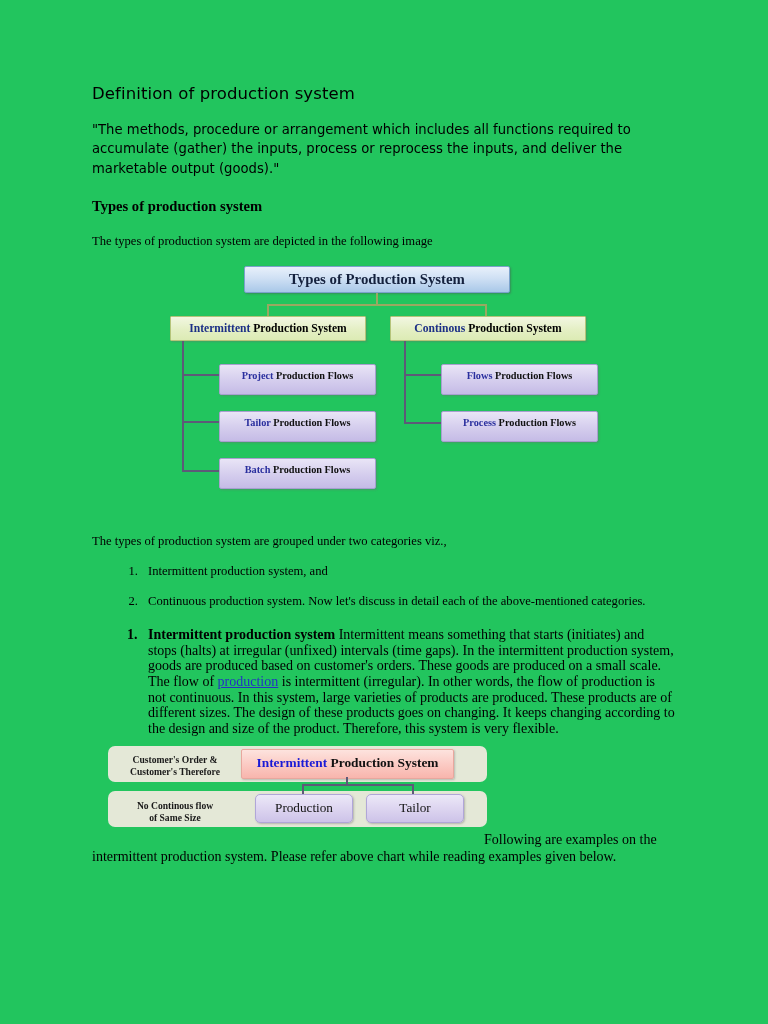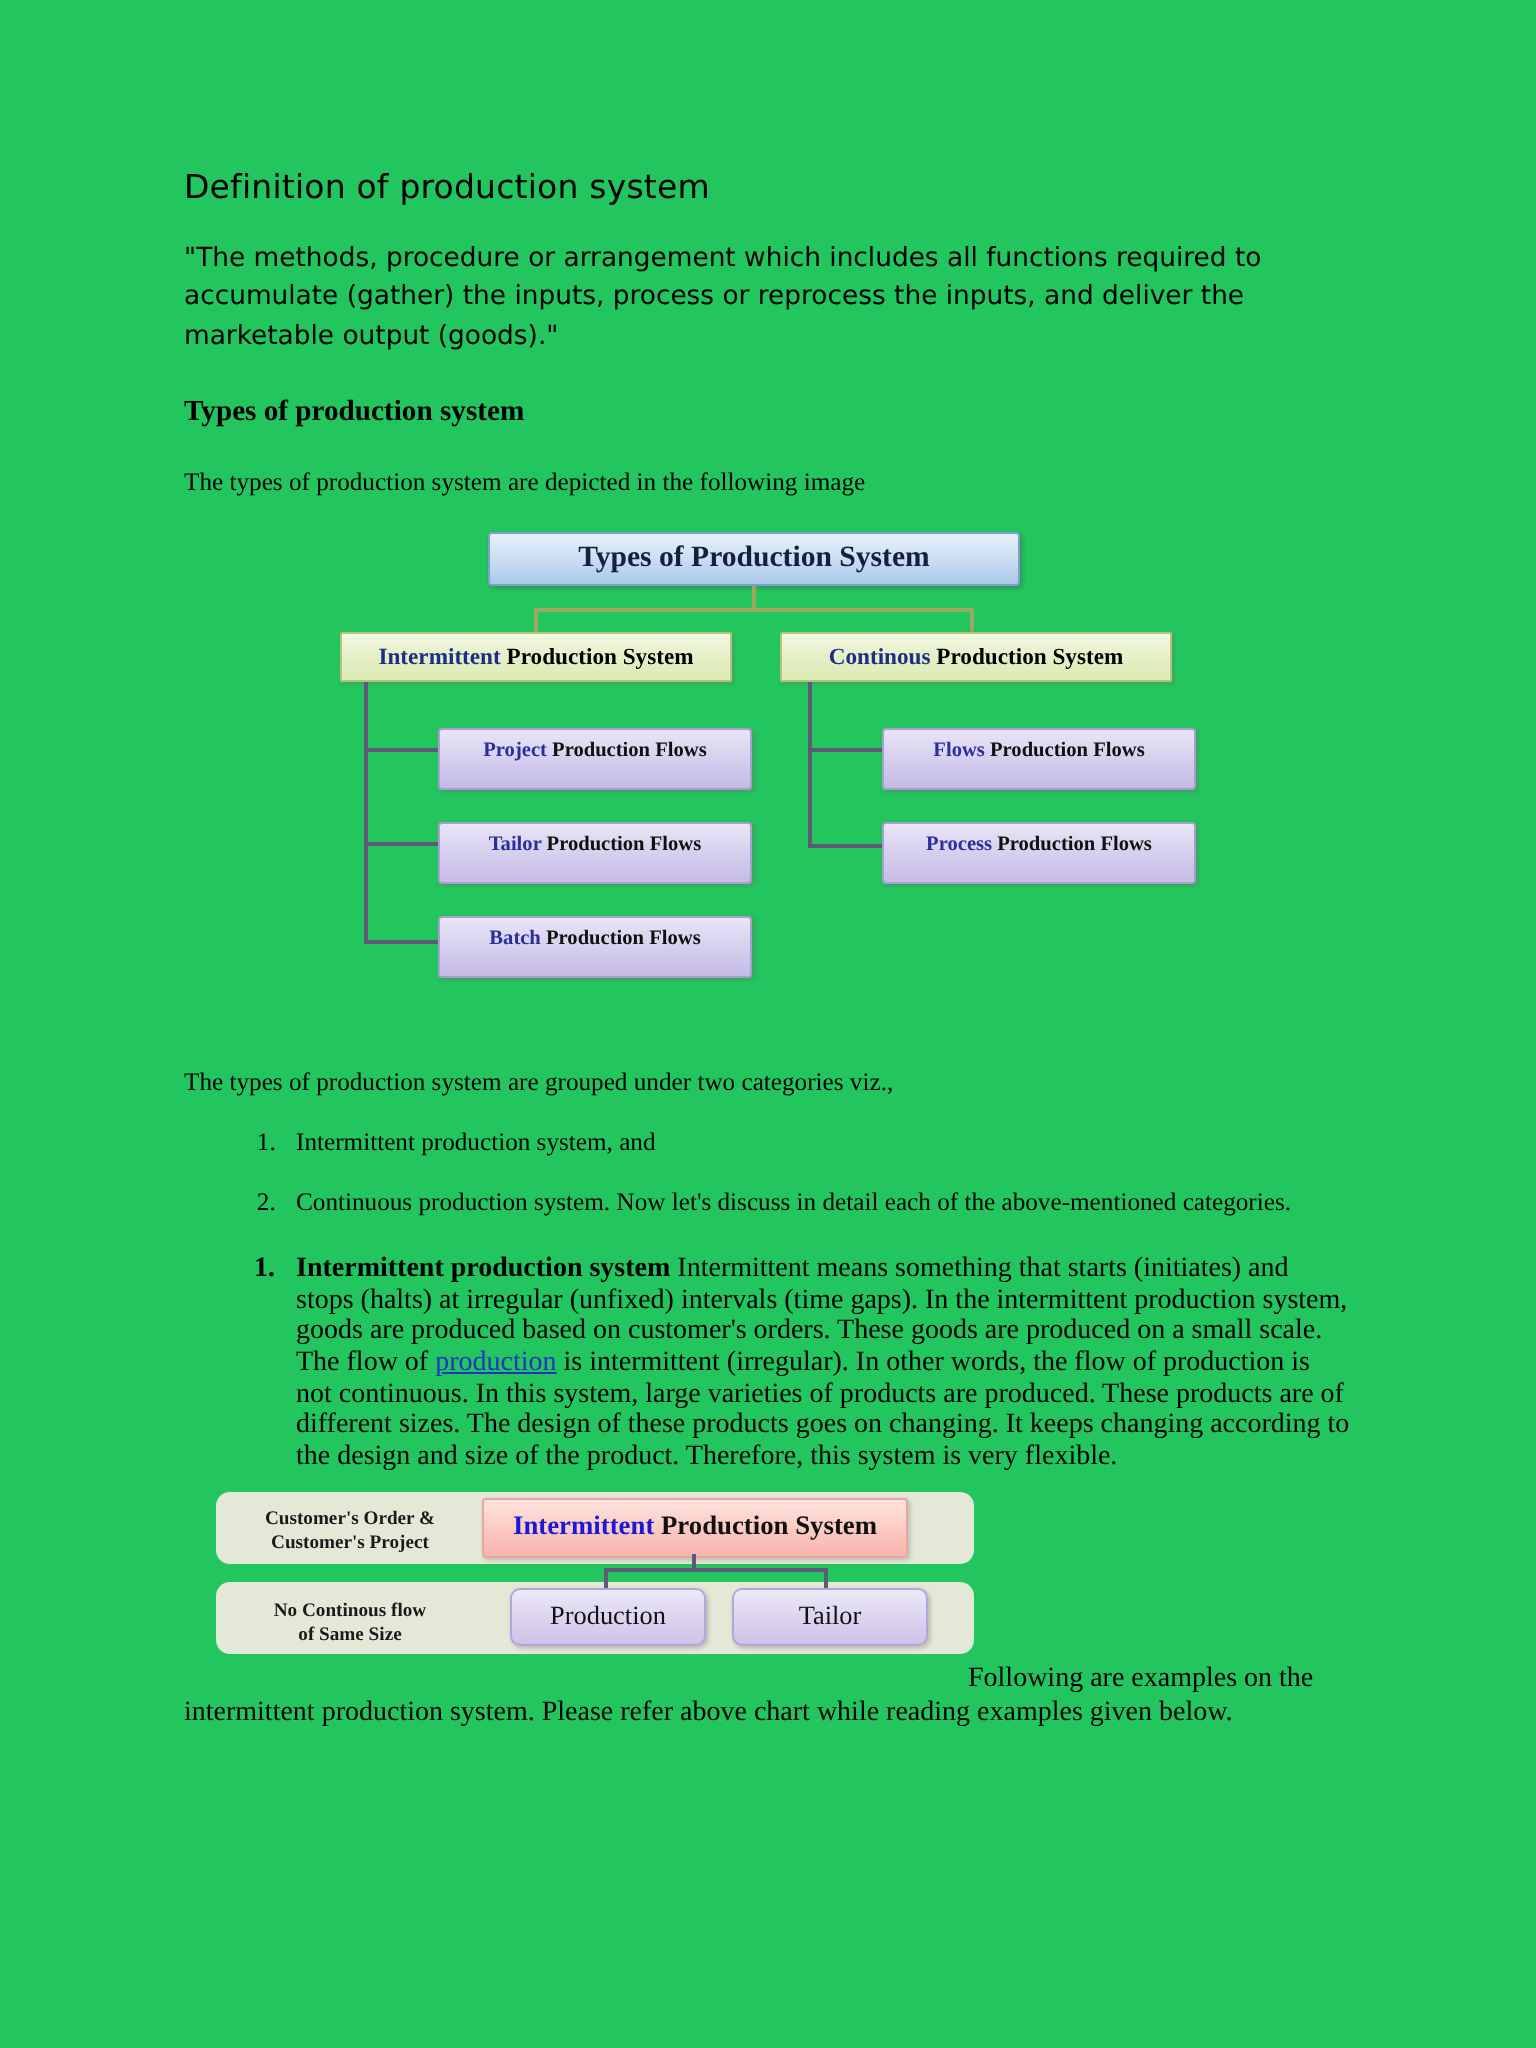--- a/index.html
+++ b/index.html
@@ -316,21 +316,21 @@
       </li>
     </ol>
 
 
     <div class="diagram2">
       <div class="band band-top"></div>
       <div class="band band-bot"></div>
 
       <div class="band-label top">
         <div>Customer's Order &amp;</div>
-        <div>Customer's Project</div>
+        <div>Customer's Therefore</div>
       </div>
 
       <div class="band-label bot">
         <div>No Continous flow</div>
         <div>of Same Size</div>
       </div>
 
       <div class="box-pink">
         <span class="w1">Intermittent</span><span class="w2"> Production System</span>
       </div>

